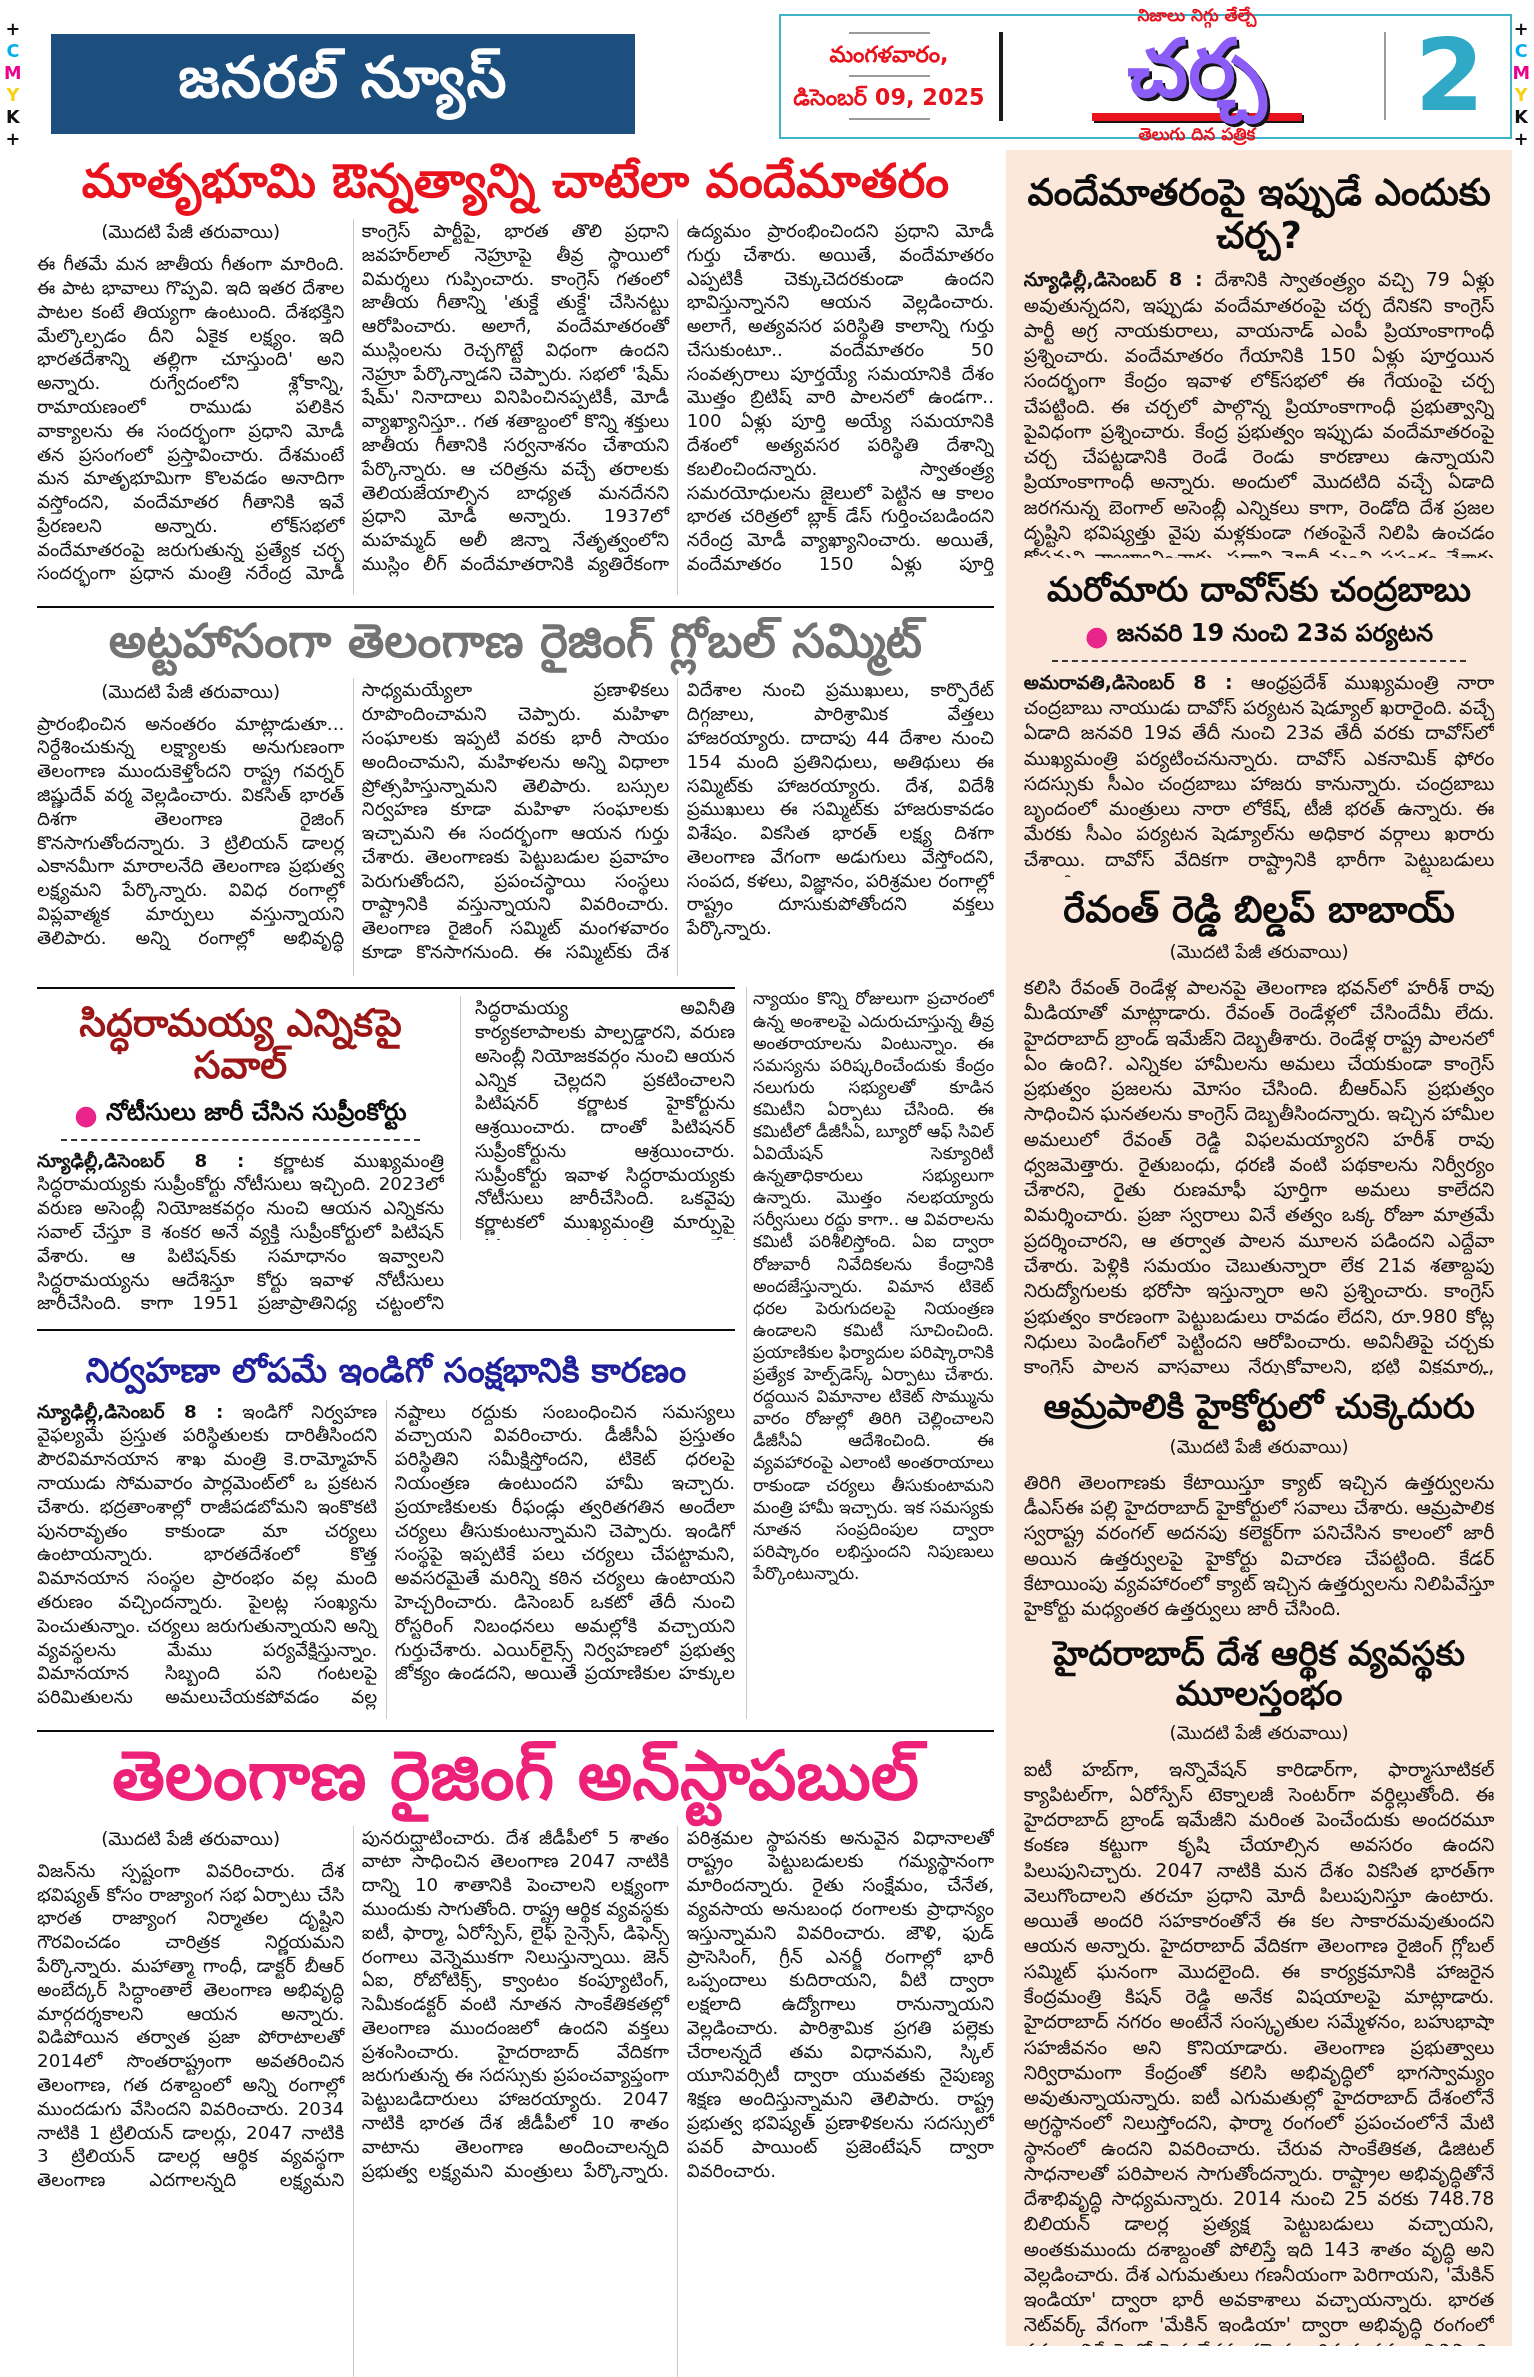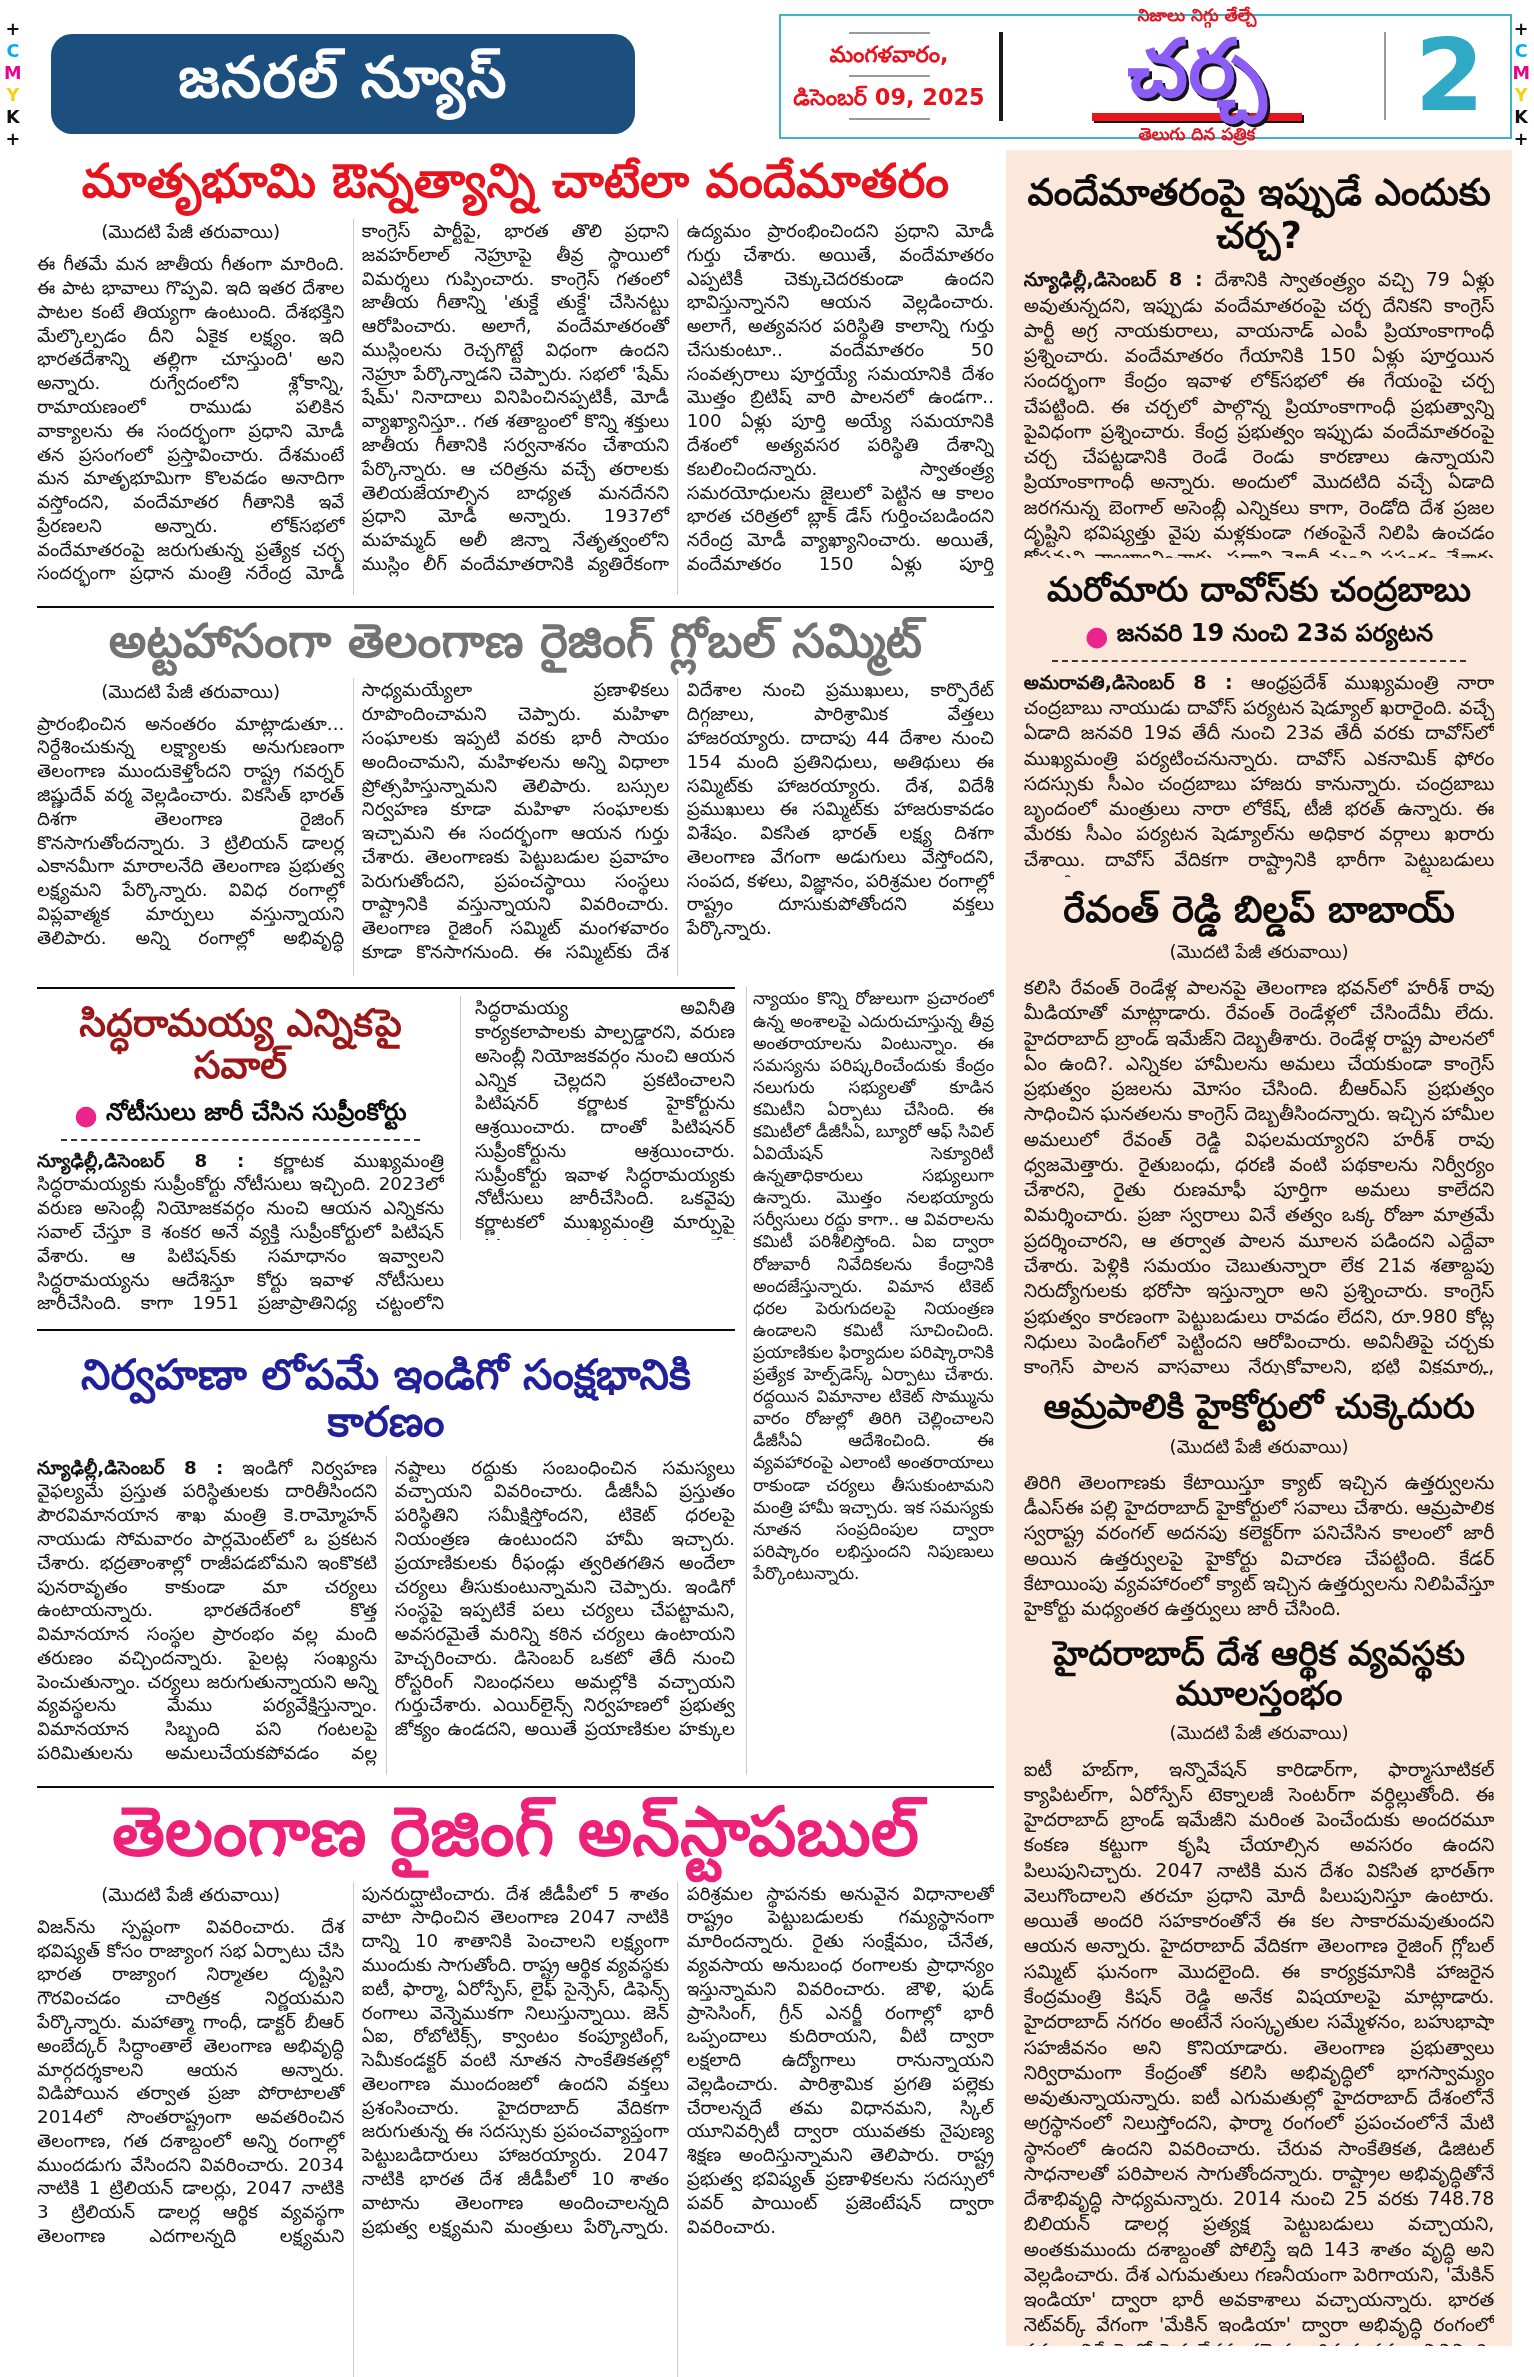--- a/index.html
+++ b/index.html
@@ -5,21 +5,21 @@
   html,body{margin:0;padding:0;background:#ffffff;}
   .page{position:relative;width:1534px;height:2377px;background:#ffffff;overflow:hidden;
         font-family:"DejaVu Sans",sans-serif;color:#131313;}
   
   .regmark{position:absolute;top:19px;display:flex;flex-direction:column;align-items:center;
            font-size:17.6px;font-weight:bold;line-height:1.25;}
   .regmark.left{left:4.1px;} .regmark.right{right:4.1px;}
   .rplus{color:#111;} .col-c{color:#00aeef;} .col-m{color:#ec008c;} .col-y{color:#f7d117;} .col-k{color:#111;}
   
   .banner{position:absolute;left:51px;top:34px;width:584px;height:100px;background:#1c4e7e;
-          display:flex;align-items:center;justify-content:center;border-radius:21px;}
+          display:flex;align-items:center;justify-content:center;}
   .banner span{color:#ffffff;font-weight:bold;font-size:57px;letter-spacing:1.4px;}
   .masthead-box{position:absolute;left:779px;top:13.6px;width:733px;height:125px;box-sizing:border-box;
           border:2.7px solid #3eb4c9;background:#ffffff;display:flex;align-items:center;padding:0 9.5px;}
   .datebox{width:197px;text-align:center;color:#e8131d;font-weight:bold;font-size:22.4px;line-height:1.6;}
   .hr-sm{width:81px;height:2px;background:#9a9a9a;margin:2.7px auto;}
   .vbar{width:4.1px;height:89px;background:#1a1a1a;margin:0 11px;}
   .mh-center{flex:1;text-align:center;}
   .tag-top{color:#e8131d;font-size:17px;font-weight:bold;}
   .mh-title{color:#8b5cf6;font-size:80px;font-weight:bold;line-height:1.0;
             text-shadow:2.7px 2.7px 0 #151515;}
@@ -30,21 +30,21 @@
   
   .content{position:absolute;left:37px;top:150px;right:22px;display:flex;gap:12.2px;}
   .left-region{width:957px;flex:none;}
   .pink-col{flex:1;background:#fce7db;height:2196px;box-sizing:border-box;
             padding:9.5px 17.6px;overflow:hidden;}
   
   .a-head{text-align:center;font-weight:bold;line-height:1.12;margin:5.4px 0 11px;}
   .h-red{color:#e8131d;font-size:47px;}
   .h-purple{color:#737373;font-size:47px;}
   .h-maroon{color:#9b1717;font-size:38px;}
-  .h-navy{color:#20209a;font-size:42px;margin-top:20px;}
+  .h-navy{color:#20209a;font-size:34px;margin-top:20px;}
   .h-pink{color:#ee2178;font-size:68px;}
   .body{font-size:18.3px;line-height:1.30;text-align:justify;overflow:hidden;}
   .cols3{column-count:3;column-gap:17.6px;column-rule:0.7px solid #c9c9c9;}
   .cols2{column-count:2;column-gap:17.6px;column-rule:0.7px solid #c9c9c9;}
   .cont-note{text-align:center;font-weight:normal;font-size:18.3px;margin:1.4px 0 8.1px;}
   .dl{font-weight:bold;}
   .rule{border-top:2.7px solid #0a0a0a;margin:11px 0 6.8px;}
   .subhead{display:flex;align-items:center;justify-content:center;gap:8.1px;
            font-size:24px;font-weight:bold;color:#0d0d0d;}
   .dot{color:#e9258c;font-size:27px;line-height:1;}

